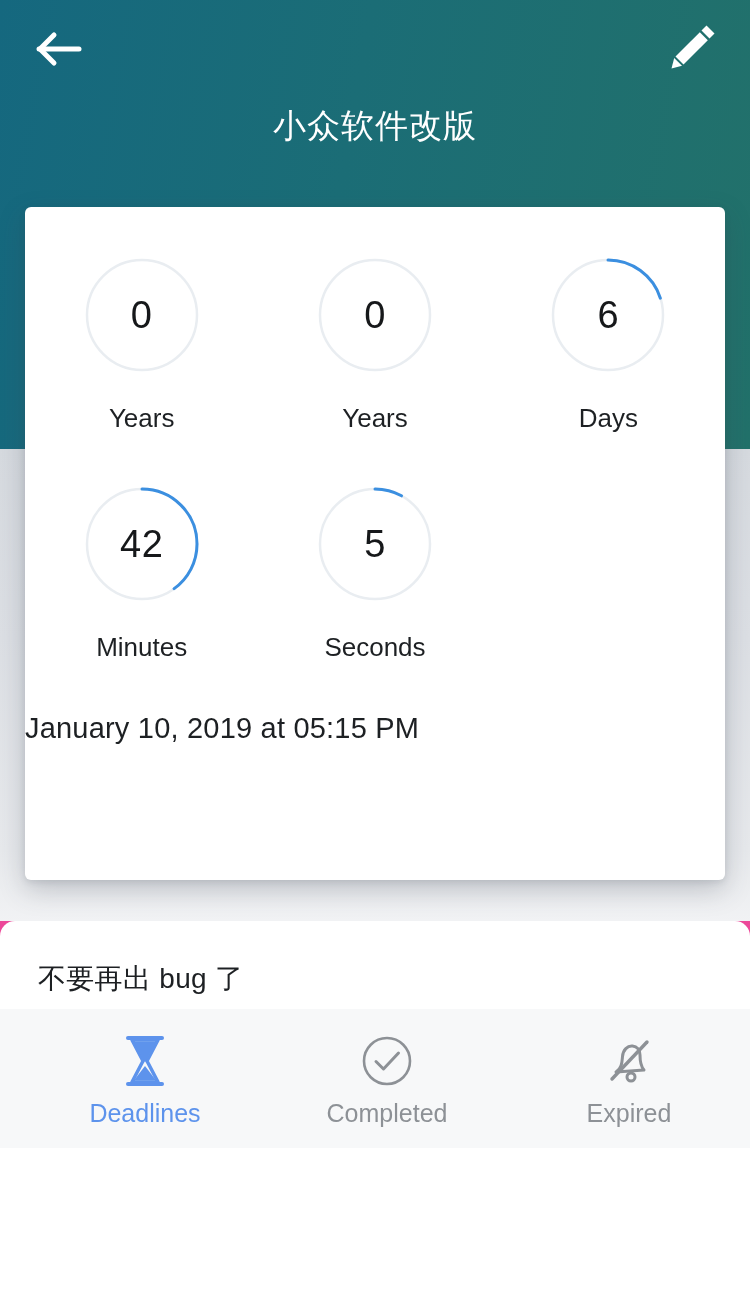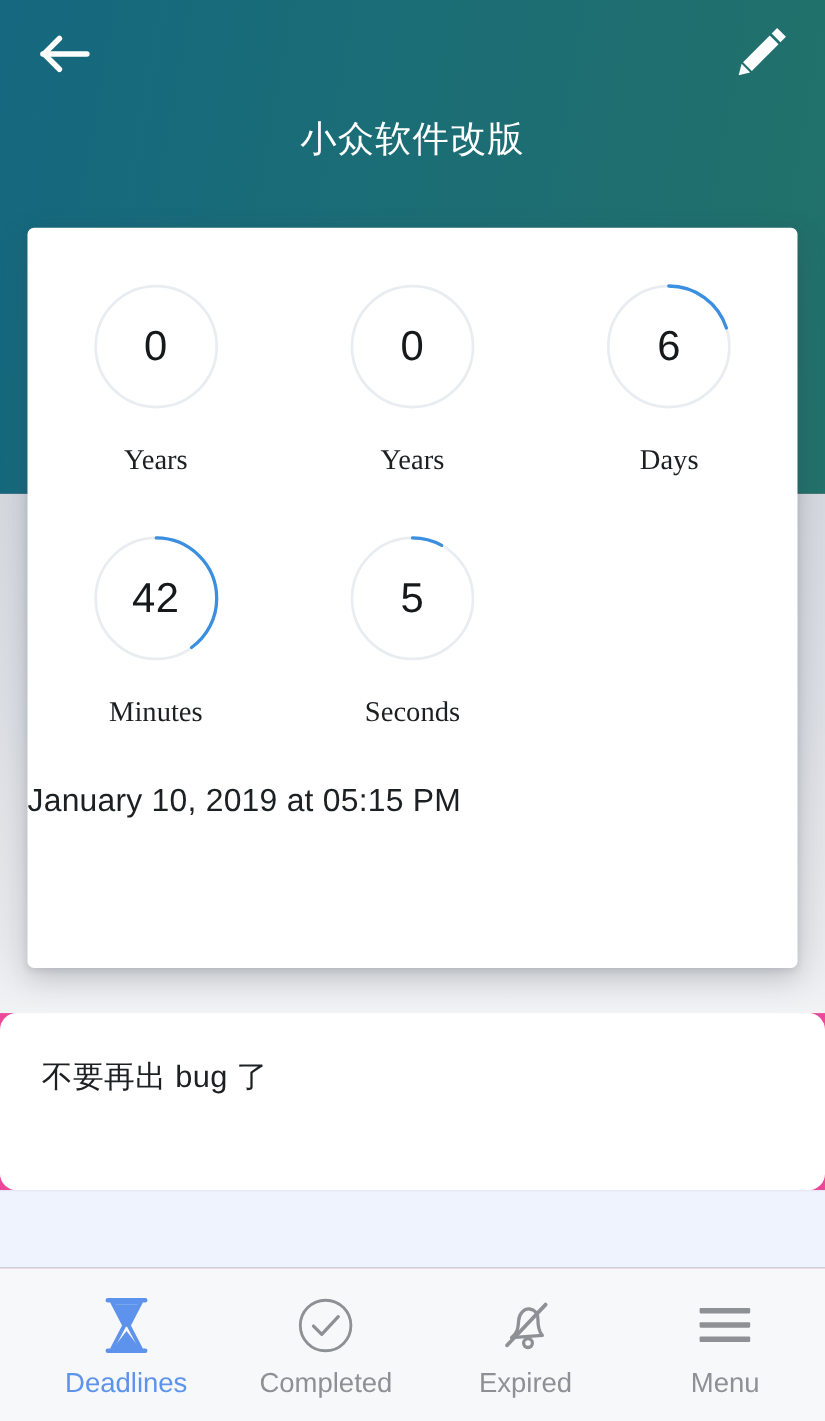--- a/index.html
+++ b/index.html
@@ -9,21 +9,21 @@
     width: 750px;
     height: 1292px;
     overflow: hidden;
     font-family: "Liberation Sans", "DejaVu Sans", sans-serif;
     background: #ffffff;
   }
 
   #app {
     position: relative;
     width: 750px;
-    height: 1292px;
+    height: 1148px;
     background: #ec4899;
     overflow: hidden;
   }
 
   
   .header {
     position: absolute;
     top: 0; left: 0;
     width: 750px;
     height: 449px;
@@ -113,21 +113,20 @@
     color: #16181a;
     font-weight: 400;
     letter-spacing: 0.5px;
   }
 
   .dial-label {
     margin-top: 26px;
     font-size: 26px;
     color: #1d2023;
     font-weight: 400;
-    font-family: Liberation Serif, serif;
   }
 
   .card-date {
     position: absolute;
     top: 505px; left: 0;
     width: 700px;
     text-align: left;
     font-size: 29px;
     color: #1d2023;
     letter-spacing: 0.2px;
@@ -313,25 +312,15 @@
       <div class="tab">
         <div class="tab-icon">
           <svg width="54" height="54" viewBox="0 0 54 54">
             <path d="M14 38 C20 34 20 28 20.5 22.5 C21 16 25.5 11.5 30.5 12 C35 12.5 38 16 38 21 C38 27 38.5 32 42 36 Z" fill="none" stroke="#8d9196" stroke-width="3" stroke-linejoin="round"></path>
             <circle cx="29" cy="43" r="4" fill="none" stroke="#8d9196" stroke-width="3"></circle>
             <path d="M10 45 L45 8" stroke="#8d9196" stroke-width="3.4" stroke-linecap="round"></path>
           </svg>
         </div>
         <div class="tab-label">Expired</div>
       </div>
-      <div class="tab">
-        <div class="tab-icon">
-          <svg width="54" height="44" viewBox="0 0 54 44">
-            <rect x="4" y="6" width="46" height="5" rx="1" fill="#8d9196"></rect>
-            <rect x="4" y="19" width="46" height="5" rx="1" fill="#8d9196"></rect>
-            <rect x="4" y="32" width="46" height="5" rx="1" fill="#8d9196"></rect>
-          </svg>
-        </div>
-        <div class="tab-label">Menu</div>
-      </div>
     </div>
 
 </div>
 
 </body></html>

